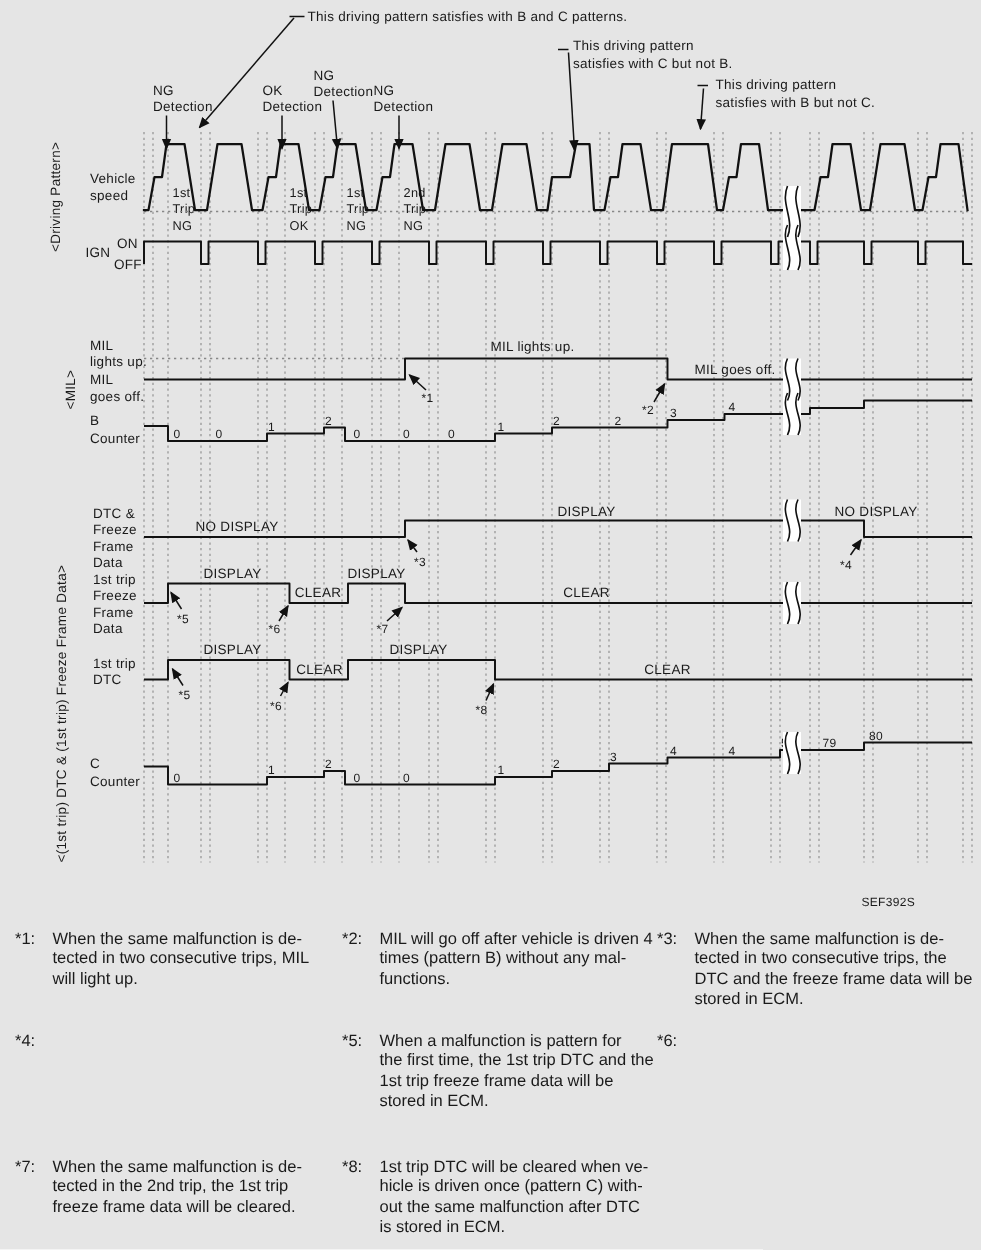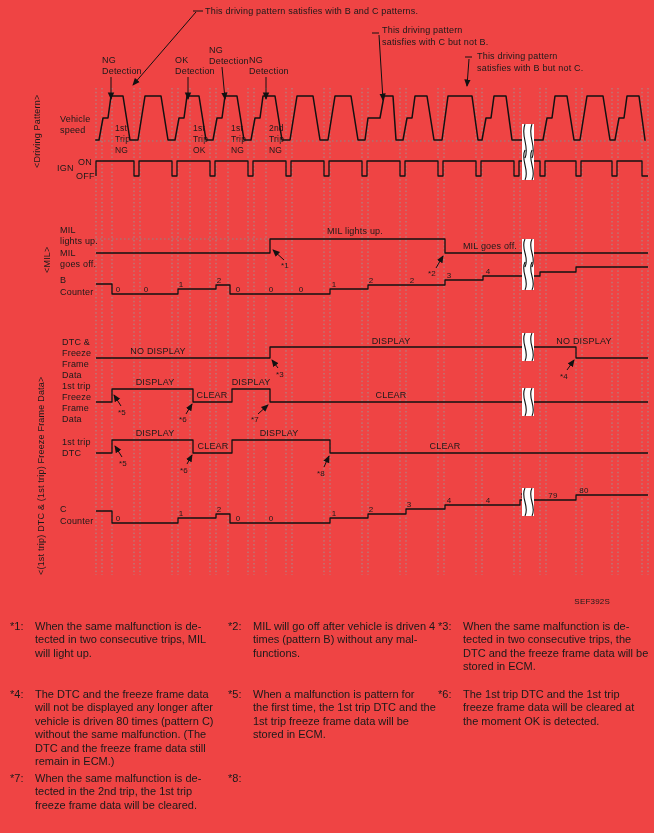--- a/index.html
+++ b/index.html
@@ -1,16 +1,16 @@
 <!DOCTYPE html>
 <html><head>
 <meta charset="utf-8">
 <style>
   html,body{margin:0;padding:0;background:#fff;}
-  .page{position:relative;width:654px;height:833px;background:#ef4444;overflow:hidden;
+  .page{position:relative;width:654px;height:833px;background:#e5e5e5;overflow:hidden;
         font-family:"Liberation Sans",sans-serif;color:#1a1a1a;}
   svg text{font-family:"Liberation Sans",sans-serif;fill:#1a1a1a;letter-spacing:.2px;}
   .t9{font-size:9px;}
   .t85{font-size:8.5px;}
   .t8{font-size:8px;}
   .mid{text-anchor:middle;}
   .end{text-anchor:end;}
   .wf{fill:none;stroke:#111;stroke-width:1.5;stroke-linejoin:round;stroke-linecap:square;}
   .wf2{fill:none;stroke:#111;stroke-width:1.3;stroke-linejoin:round;}
   .grid{fill:none;stroke:#9a9a9a;stroke-width:.9;stroke-dasharray:1.5,2.3;}
@@ -217,44 +217,39 @@
   </div>
   <div class="fn" style="left:438px;top:620px;width:214px">
     <span class="fn-label">*3:</span>
     <div class="fn-text">When the same malfunction is de-
 tected in two consecutive trips, the
 DTC and the freeze frame data will be
 stored in ECM.</div>
   </div>
   <div class="fn" style="left:10px;top:688px;width:214px">
     <span class="fn-label">*4:</span>
-    <div class="fn-text">The DTC and the freeze frame data
-will not be displayed any longer after
-vehicle is driven 80 times (pattern C)
-without the same malfunction. (The
-DTC and the freeze frame data still
-remain in ECM.)</div>
   </div>
   <div class="fn" style="left:228px;top:688px;width:206px">
     <span class="fn-label">*5:</span>
     <div class="fn-text">When a malfunction is pattern for
 the first time, the 1st trip DTC and the
 1st trip freeze frame data will be
 stored in ECM.</div>
   </div>
   <div class="fn" style="left:438px;top:688px;width:214px">
     <span class="fn-label">*6:</span>
-    <div class="fn-text">The 1st trip DTC and the 1st trip
-freeze frame data will be cleared at
-the moment OK is detected.</div>
   </div>
   <div class="fn" style="left:10px;top:772px;width:214px">
     <span class="fn-label">*7:</span>
     <div class="fn-text">When the same malfunction is de-
 tected in the 2nd trip, the 1st trip
 freeze frame data will be cleared.</div>
   </div>
   <div class="fn" style="left:228px;top:772px;width:214px">
     <span class="fn-label">*8:</span>
+    <div class="fn-text">1st trip DTC will be cleared when ve-
+hicle is driven once (pattern C) with-
+out the same malfunction after DTC
+is stored in ECM.</div>
   </div>
 </div>
 
 </div>
 
 </body></html>

